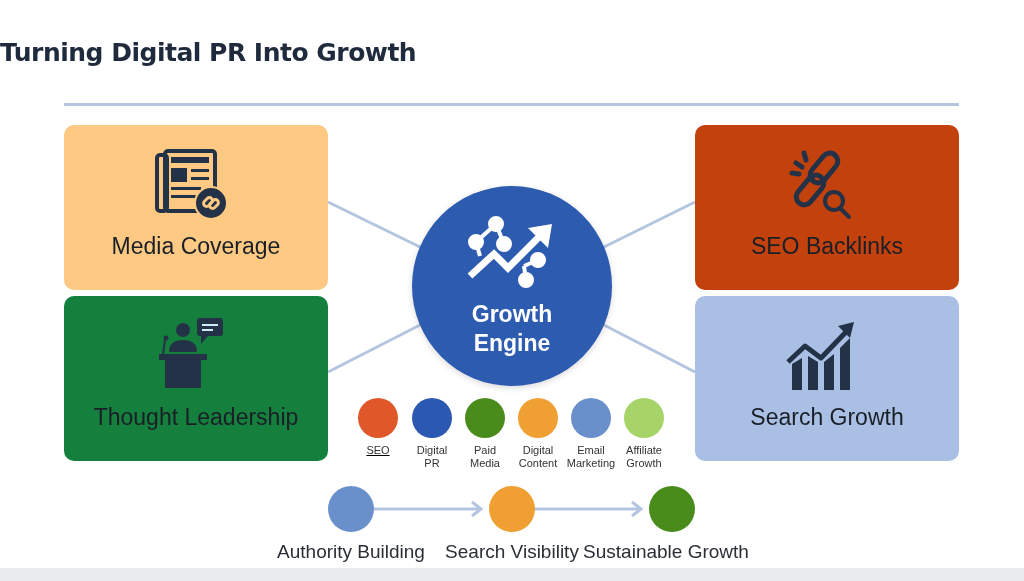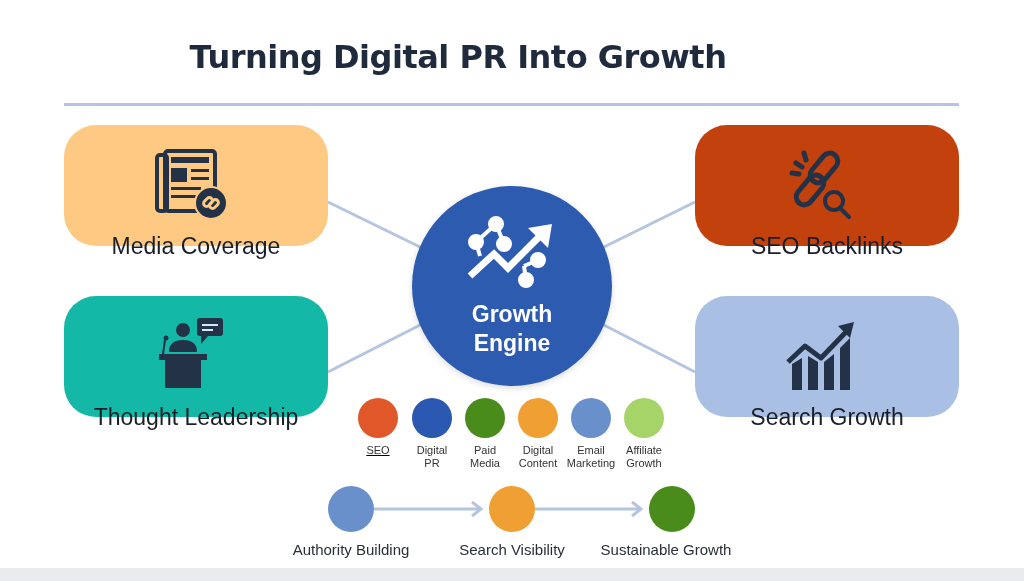--- a/index.html
+++ b/index.html
@@ -1,31 +1,31 @@
 <!DOCTYPE html>
 <html><head>
 <meta charset="utf-8">
 <style>
   html, body { margin:0; padding:0; }
   body { width:1024px; height:581px; background:#e9ebef; font-family:"Liberation Sans", sans-serif; position:relative; overflow:hidden; }
   .canvas { position:absolute; left:0; top:0; width:1024px; height:568px; background:#ffffff; }
-  .title { position:absolute; left:0; top:38px; width:916px; text-align:center; font-family:"DejaVu Sans", sans-serif; font-weight:bold; font-size:32px; color:#1f2a3d; letter-spacing:-0.5px; }
+  .title { position:absolute; left:0; top:38px; width:916px; font-family:"DejaVu Sans", sans-serif; font-weight:bold; font-size:25px; color:#1f2a3d; letter-spacing:-0.5px; }
   .rule { position:absolute; left:64px; top:103px; width:895px; height:3px; background:#b4c5df; }
   .lines { position:absolute; left:0; top:0; width:1024px; height:568px; }
-  .card { position:absolute; width:264px; height:121px; border-radius:32px; }
+  .card { position:absolute; width:264px; height:165px; border-radius:10px; }
   .card .icon { position:absolute; left:0; right:0; top:22px; height:74px; display:flex; justify-content:center; }
   .card .label { position:absolute; left:0; right:0; top:108px; text-align:center; font-size:23px; color:#1a1f27; }
   .hub { position:absolute; left:412px; top:186px; width:200px; height:200px; border-radius:50%; background:#2d5bb0; box-shadow:0 2px 6px rgba(0,0,0,0.15); }
   .hub .icon { position:absolute; left:52px; top:28px; }
   .hub .label { position:absolute; left:0; right:0; top:114px; text-align:center; color:#fff; font-size:23px; font-weight:bold; line-height:29px; }
   .legend-item { position:absolute; width:60px; text-align:center; }
   .legend-item .dot { width:40px; height:40px; border-radius:50%; margin:0 auto; }
   .legend-item .lt { font-size:11px; color:#333; margin-top:6px; line-height:13px; }
   .flow-dot { position:absolute; width:46px; height:46px; border-radius:50%; }
-  .flow-label { position:absolute; font-size:15px; color:#2a2f37; white-space:nowrap; transform:translateX(-50%); }
+  .flow-label { position:absolute; font-size:19px; color:#2a2f37; white-space:nowrap; transform:translateX(-50%); }
 </style>
 </head>
 <body>
 
 <div class="canvas">
 
   <div class="title">Turning Digital PR Into Growth</div>
   <div class="rule"></div>
 
   <svg class="lines" viewBox="0 0 1024 568">
@@ -54,21 +54,21 @@
         <circle cx="60" cy="56" r="16" fill="#243247" stroke="#fdc983" stroke-width="2"></circle>
         <g stroke="#fdc983" stroke-width="3" fill="none">
           <rect x="52" y="52" width="10" height="6" rx="3" transform="rotate(-45 57 55)"></rect>
           <rect x="58" y="54" width="10" height="6" rx="3" transform="rotate(-45 63 57)"></rect>
         </g>
       </svg>
     </div>
     <div class="label">Media Coverage</div>
   </div>
 
-  <div class="card" style="left:64px; top:296px; background:#14b8a6;">
+  <div class="card" style="left:64px; top:296px; background:#15803d;">
     <div class="icon">
       <svg width="90" height="74" viewBox="0 0 90 74">
         <circle cx="32" cy="12" r="7" fill="#243247"></circle>
         <path d="M18 34 Q18 22 32 22 Q46 22 46 34 Z" fill="#243247"></path>
         <line x1="12" y1="36" x2="14" y2="22" stroke="#243247" stroke-width="2"></line>
         <circle cx="15" cy="20" r="2.5" fill="#243247"></circle>
         <rect x="8" y="36" width="48" height="6" fill="#243247"></rect>
         <rect x="14" y="42" width="36" height="28" fill="#243247"></rect>
         <rect x="46" y="0" width="26" height="18" rx="3" fill="#243247"></rect>
         <polygon points="50,18 50,26 57,18" fill="#243247"></polygon>

